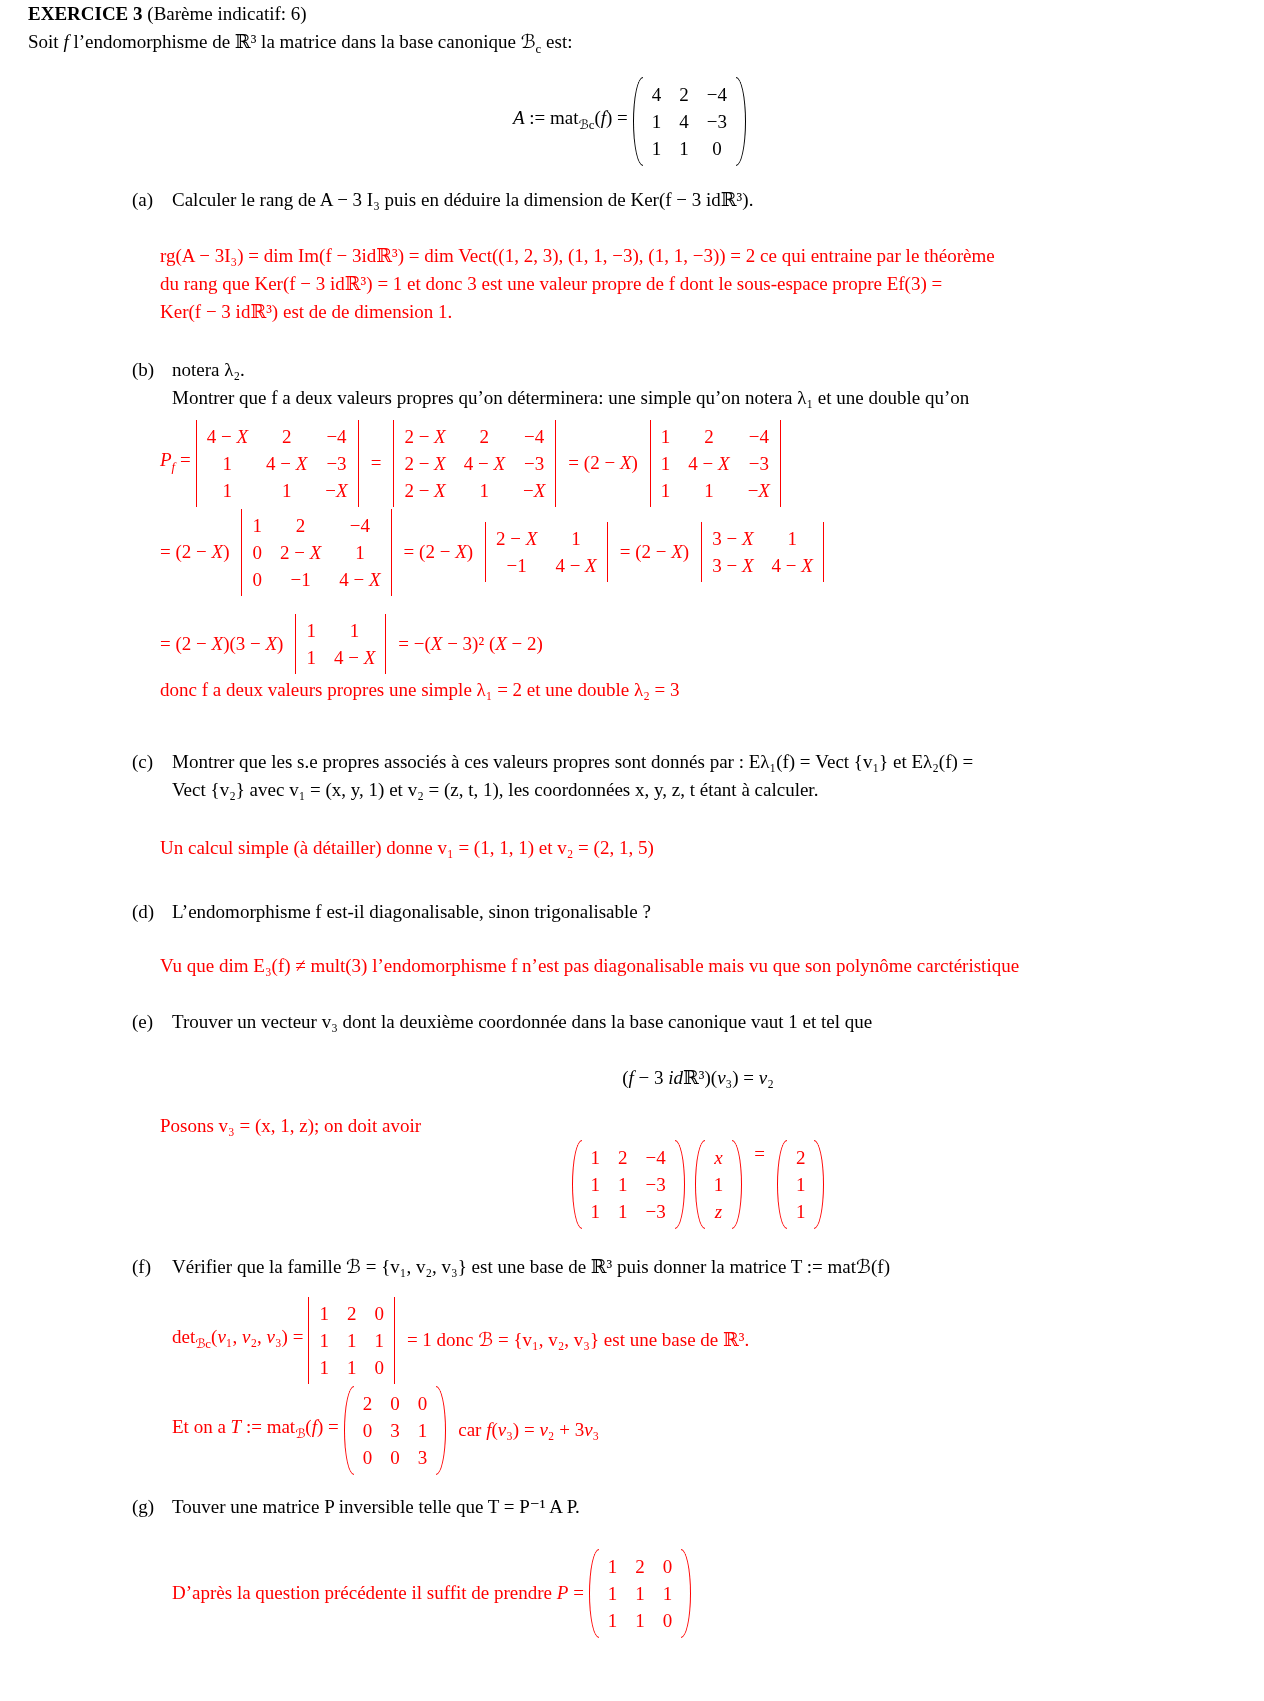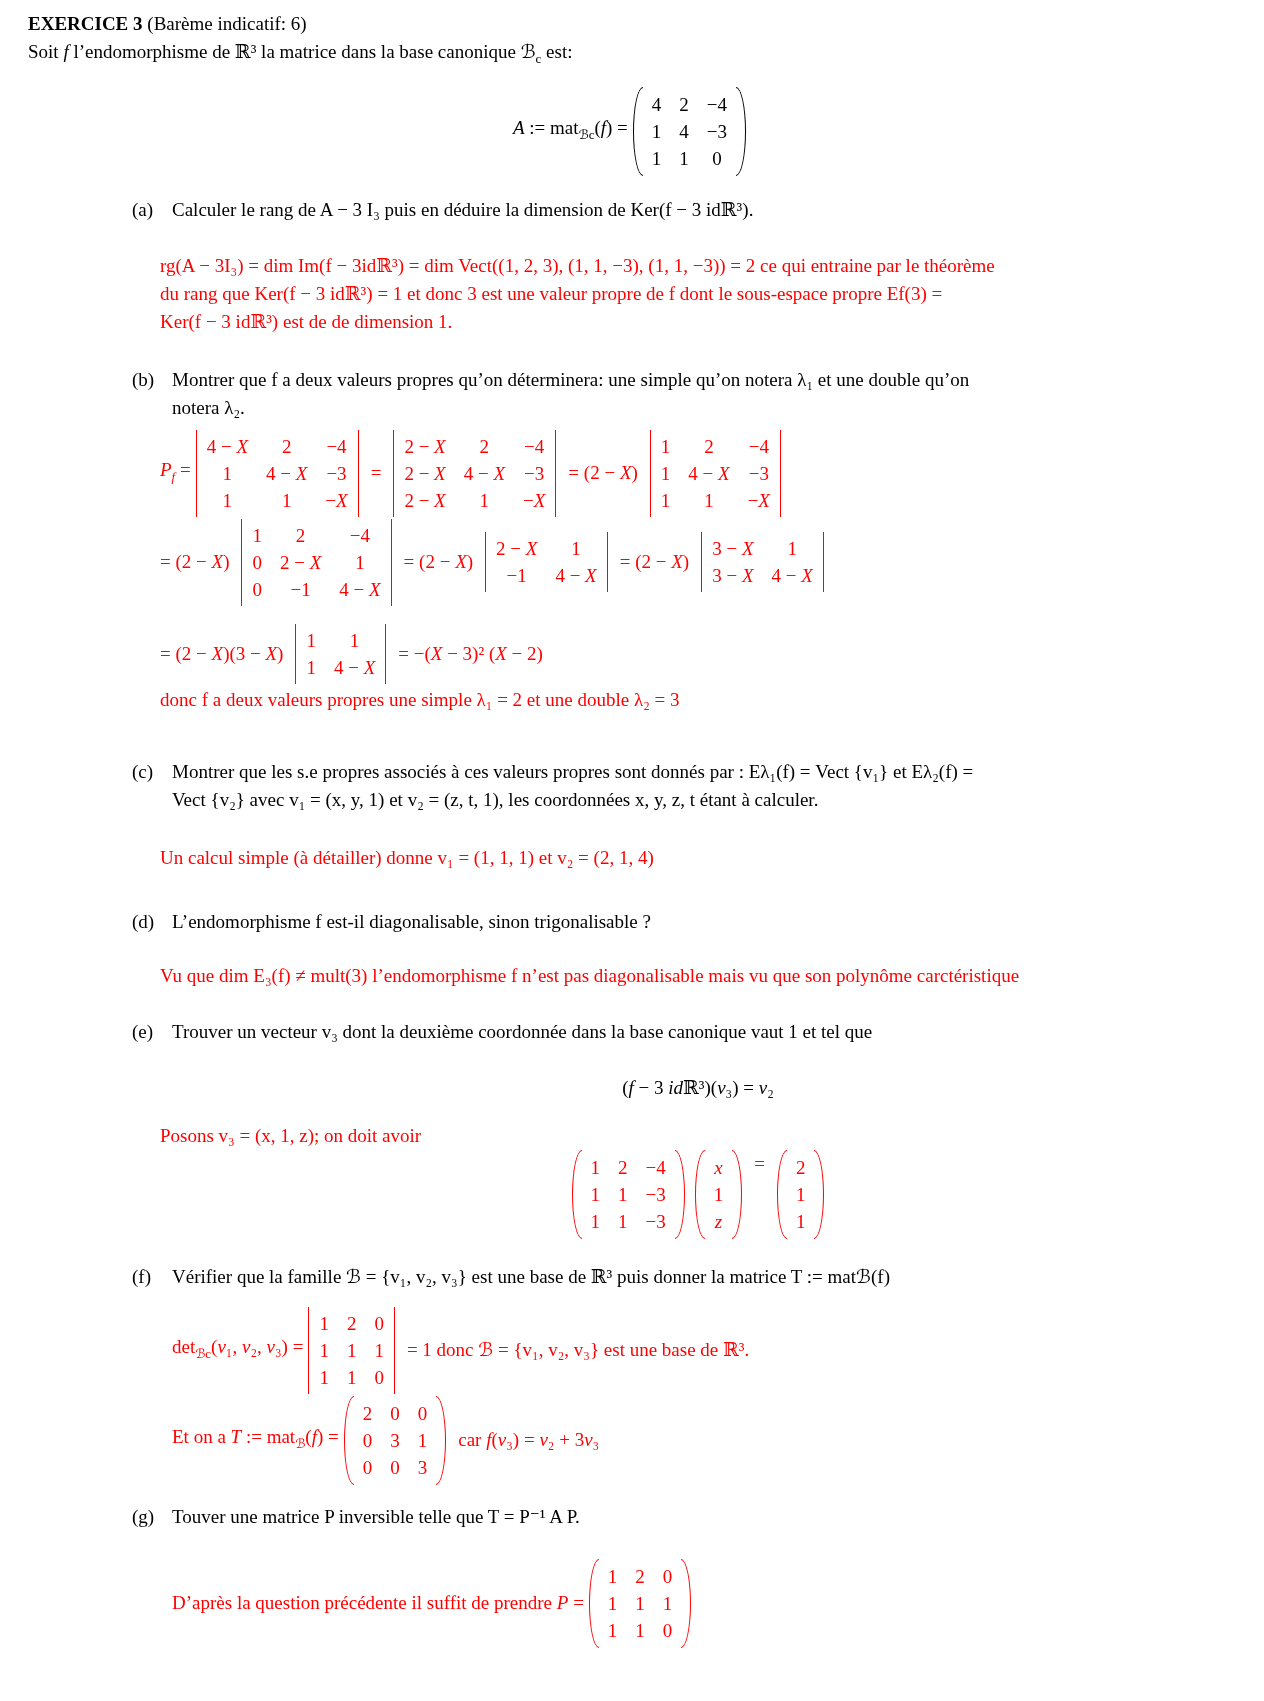--- a/index.html
+++ b/index.html
@@ -1,20 +1,20 @@
 <!DOCTYPE html>
 <html><head>
 <meta charset="utf-8">
 <style>
   html,body{margin:0;padding:0;background:#ffffff;}
   .page{
     width:1264px;height:1701px;background:#fff;box-sizing:border-box;
     font-family:"Liberation Serif","DejaVu Serif","DejaVu Sans",serif;
     font-size:19px;line-height:28px;color:#000;overflow:hidden;
-    padding-top:10px;position:relative;
+    position:relative;
   }
   .bold{font-weight:700;}
   .red{color:#ff0000;}
   .ml-main{margin-left:28px;}
   .item{display:flex;margin-left:132px;}
   .ilabel{flex:none;width:40px;}
   .itext{flex:1;}
   .answer{margin-left:160px;}
   .aline,.qline{display:block;white-space:nowrap;}
   .mathline{display:flex;align-items:center;margin-left:160px;white-space:nowrap;}
@@ -71,22 +71,22 @@
   </div>
   <div class="answer red" style="margin-top:28px;">
     <span class="aline">rg(A − 3I₃) = dim Im(f − 3idℝ³) = dim Vect((1, 2, 3), (1, 1, −3), (1, 1, −3)) = 2 ce qui entraine par le théorème</span>
     <span class="aline">du rang que Ker(f − 3 idℝ³) = 1 et donc 3 est une valeur propre de f dont le sous-espace propre Ef(3) =</span>
     <span class="aline">Ker(f − 3 idℝ³) est de de dimension 1.</span>
   </div>
 
   <div class="item" style="margin-top:30px;">
     <span class="ilabel">(b)</span>
     <div class="itext">
+      <span class="qline">notera λ₂.</span>
       <span class="qline">Montrer que f a deux valeurs propres qu’on déterminera: une simple qu’on notera λ₁ et une double qu’on</span>
-      <span class="qline">notera λ₂.</span>
     </div>
   </div>
 
   <div class="mathline red" style="margin-top:8px;">
     <span class="lead"><span class="mvar">P</span><sub class="mvar">f</sub><span> =</span></span>
     <span class="det">
         <span class="grid" style="grid-template-columns: repeat(3, auto);">
           <span class="mc"><span>4 − </span><span class="mvar">X</span></span>
           <span class="mc"><span>2</span></span>
           <span class="mc"><span>−4</span></span>
@@ -181,21 +181,21 @@
   </div>
 
   <div class="item" style="margin-top:44px;">
     <span class="ilabel">(c)</span>
     <div class="itext">
       <span class="qline">Montrer que les s.e propres associés à ces valeurs propres sont donnés par : Eλ₁(f) = Vect {v₁} et Eλ₂(f) =</span>
       <span class="qline">Vect {v₂} avec v₁ = (x, y, 1) et v₂ = (z, t, 1), les coordonnées x, y, z, t étant à calculer.</span>
     </div>
   </div>
   <div class="answer red" style="margin-top:30px;">
-    <span class="aline">Un calcul simple (à détailler) donne v₁ = (1, 1, 1) et v₂ = (2, 1, 4)</span>
+    <span class="aline">Un calcul simple (à détailler) donne v₁ = (1, 1, 1) et v₂ = (2, 1, 5)</span>
   </div>
 
   <div class="item" style="margin-top:36px;">
     <span class="ilabel">(d)</span>
     <div class="itext">
         <span class="qline">L’endomorphisme f est-il diagonalisable, sinon trigonalisable ?</span>
       </div>
   </div>
   <div class="answer red" style="margin-top:26px;">
     <span class="aline">Vu que dim E₃(f) ≠ mult(3) l’endomorphisme f n’est pas diagonalisable mais vu que son polynôme carctéristique</span>

